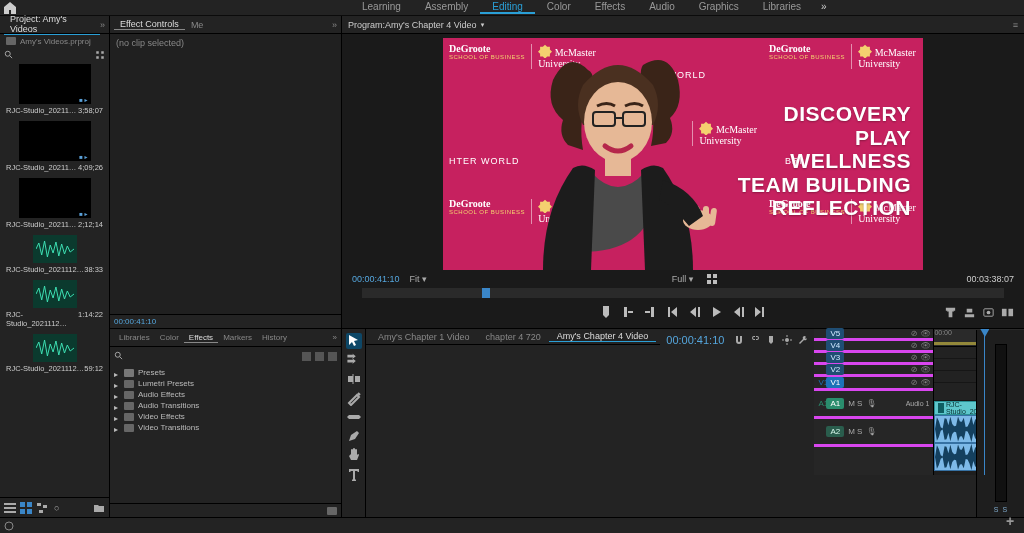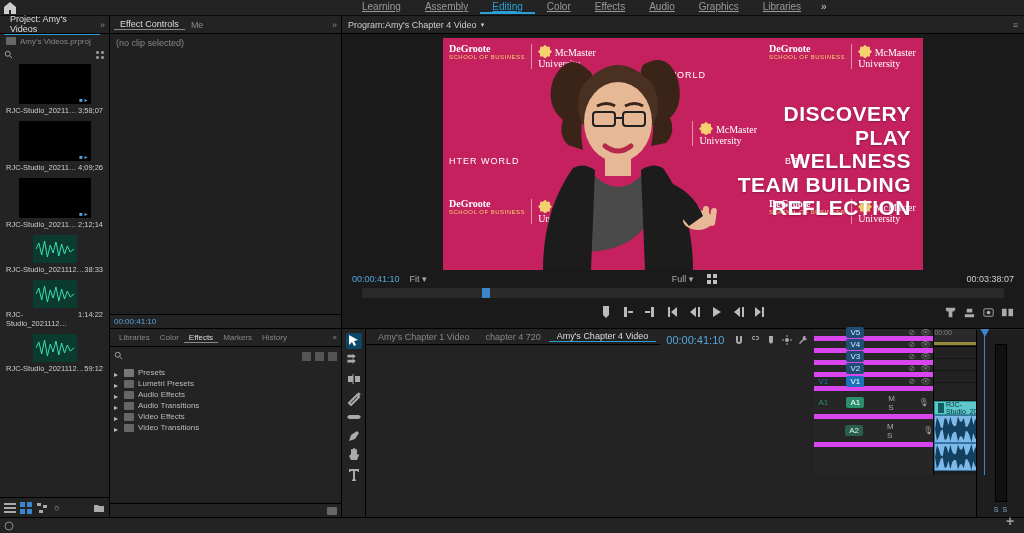--- a/index.html
+++ b/index.html
@@ -20,21 +20,21 @@
     display: flex;
     align-items: center;
     border-bottom: 1px solid #0b0b0b;
   }
   .home-btn {
     width: 20px; height: 16px;
     display: flex; align-items: center; justify-content: center;
     color: #ccc;
   }
   .workspaces { display: flex; margin-left: 330px; gap: 0; }
-  .ws-item { padding: 0 12px; font-size: 10px; color: #999; cursor: pointer; text-decoration: underline; }
+  .ws-item { padding: 0 12px; font-size: 10px; color: #999; cursor: pointer; }
   .ws-item.active { color: #2a9fd6; border-bottom: 2px solid #2a9fd6; }
   .ws-more { padding: 0 8px; color: #ccc; }
 
   
   .main {
     display: grid;
     grid-template-columns: 110px 232px 1fr;
     grid-template-rows: 312px 1fr;
     height: 501px;
   }
@@ -226,22 +226,22 @@
     font-size:9px; border-bottom:1px solid #000; gap:0;}
   .tl-tab { padding:0 8px; color:#888; }
   .tl-tab.active { color:#ddd; border-bottom:1px solid #2a9fd6; }
   .tl-tc-row { height:22px; display:flex; align-items:center; padding:0 6px; gap:10px; }
   .tl-tc { color:#55a6dd; font-size:11px; }
   .tl-opts { display:flex; gap:6px; color:#aaa; }
   .tl-opts span { width:10px; height:10px; display:inline-block; }
   .tl-body { flex:1; display:flex; height: 146px; }
   .track-headers { width:120px; background:#262626; border-right:1px solid #000; }
   .track-head {
-    border-bottom:5px solid #d946ef; display:flex; align-items:center;
-    padding-left:4px; gap:20px; font-size:8px; color:#aaa;
+    border-bottom:3px solid #d946ef; display:flex; align-items:center;
+    padding-left:4px; gap:0; font-size:8px; color:#aaa;text-align:right;
   }
   .track-head .tag { padding:1px 4px; border-radius:2px; font-size:8px; }
   .tag-v { background:#1f4d73; color:#cfe8ff; }
   .tag-a { background:#2a5d4d; color:#d6f5ea; }
   .track-head .tgl { display:flex; gap:3px; margin-left:auto; margin-right:4px; }
   .track-head .tgl span { width:9px; height:9px; opacity:.7; }
   .track-head.small { height:12px; }
   .track-head.big { height:28px; }
   .track-head.vsel .tag { background:#1c72b8; color:#fff; }
   .track-head.asel .tag { background:#2a8d6d; color:#fff; }

